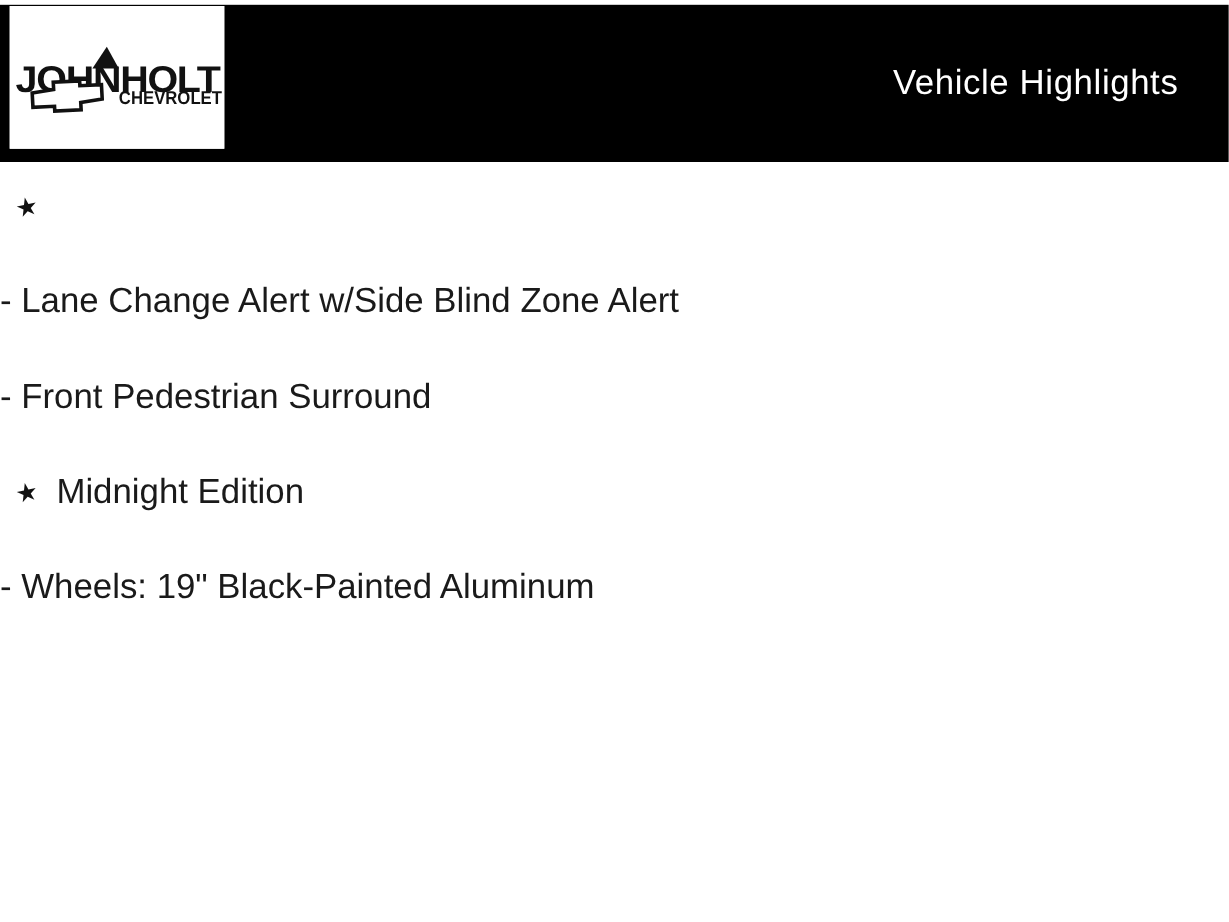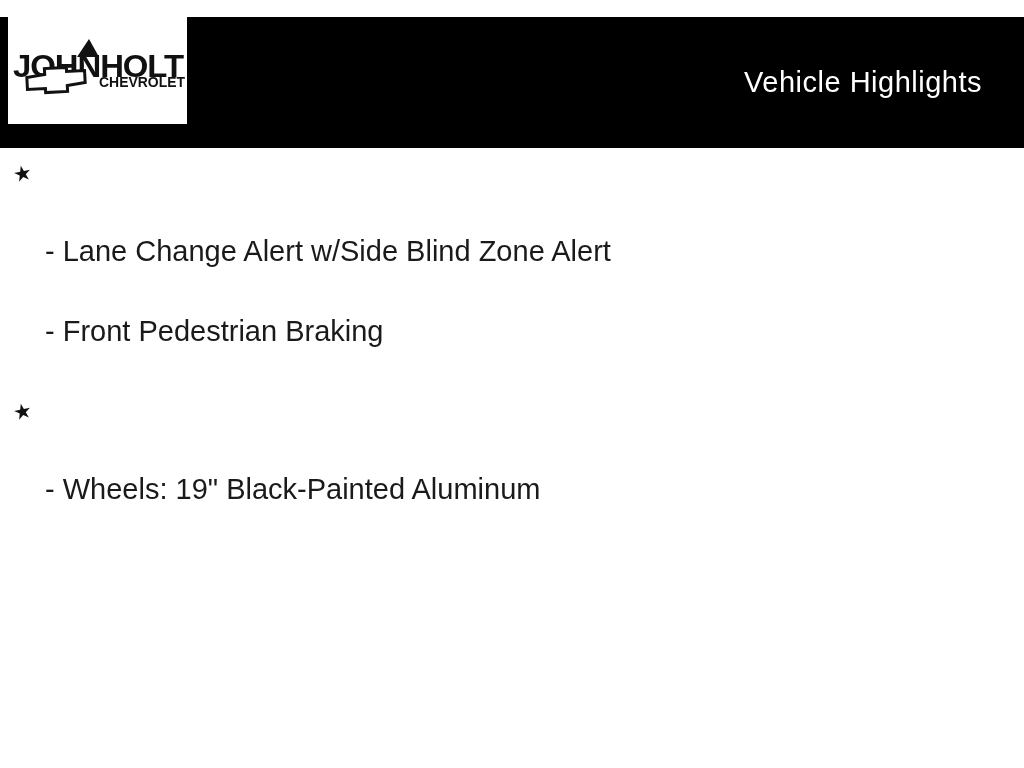--- a/index.html
+++ b/index.html
@@ -10,21 +10,21 @@
     font-family: "Liberation Sans", "DejaVu Sans", sans-serif;
   }
   .slide {
     position: relative;
     width: 1024px; height: 768px;
     background: #ffffff;
   }
   
   .header-bar {
     position: absolute;
-    top: 17px; left: 0;
+    top: 4px; left: 0;
     width: 1024px; height: 131px;
     background: #000000;
     display: flex;
     align-items: center;
     justify-content: flex-end;
     padding-right: 42px;
   }
   .page-title {
     color: #ffffff;
     font-size: 29px;
@@ -46,21 +46,21 @@
   }
   .feature-row {
     height: 79.4px;
     display: flex;
     align-items: center;
     font-size: 29px;
     color: #1a1a1a;
     line-height: 1.1;
   }
   .feature-row.level1 { padding-left: 13px; }
-  .feature-row.level2 { padding-left: 45px; }
+  .feature-row.level2 { }
   .star-bullet {
     display: inline-block;
     width: 34px;
     font-size: 21px;
     color: #111111;
     transform: rotate(-12deg) translateY(-1px);
     flex: 0 0 34px;
   }
   .feature-text { white-space: nowrap; }
 </style>
@@ -91,25 +91,26 @@
 
     <div class="feature-row level1">
       <span class="star-bullet">★</span>
     </div>
 
     <div class="feature-row level2">
       <span class="feature-text">- Lane Change Alert w/Side Blind Zone Alert</span>
     </div>
 
     <div class="feature-row level2">
-      <span class="feature-text">- Front Pedestrian Braking</span>
+      <span class="feature-text">- Front Pedestrian Surround</span>
     </div>
 
     <div class="feature-row level1">
       <span class="star-bullet">★</span>
+      <span class="feature-text">Midnight Edition</span>
     </div>
 
 
 
 
     <div class="feature-row level2">
       <span class="feature-text">- Wheels: 19" Black-Painted Aluminum</span>
     </div>
 
   </div>

